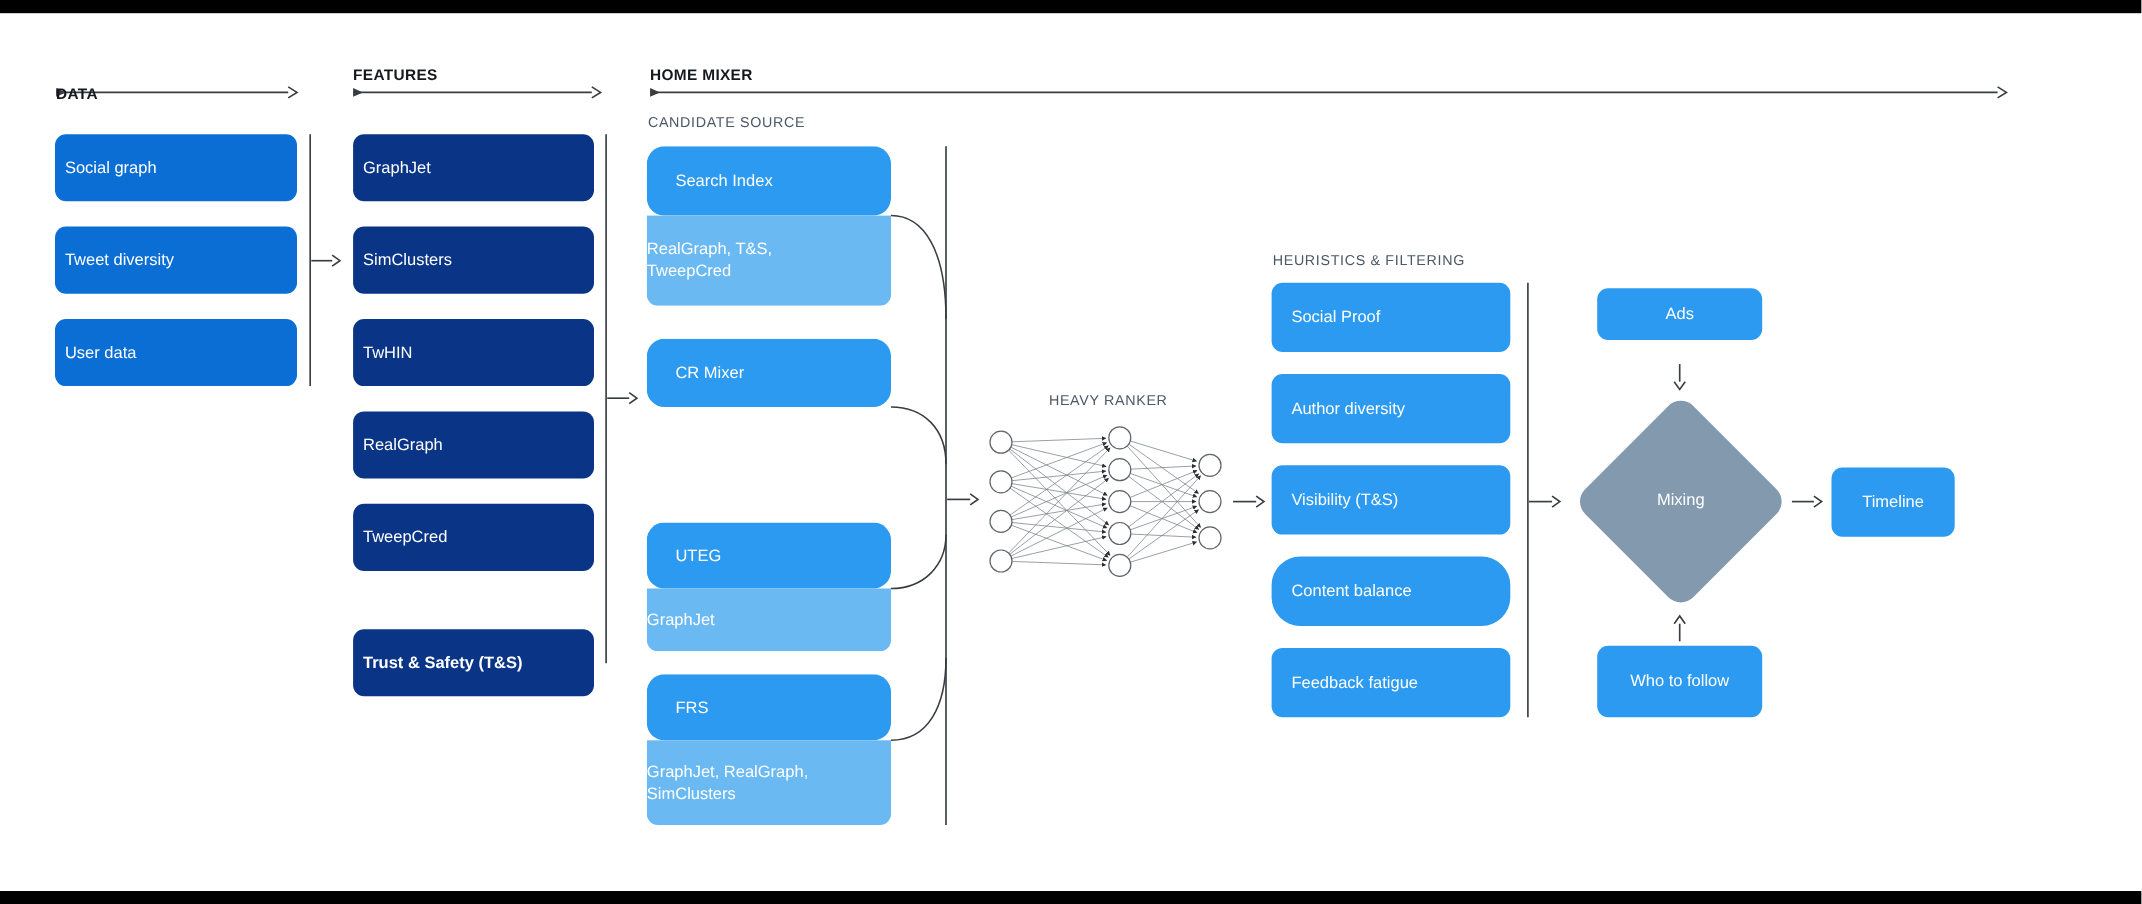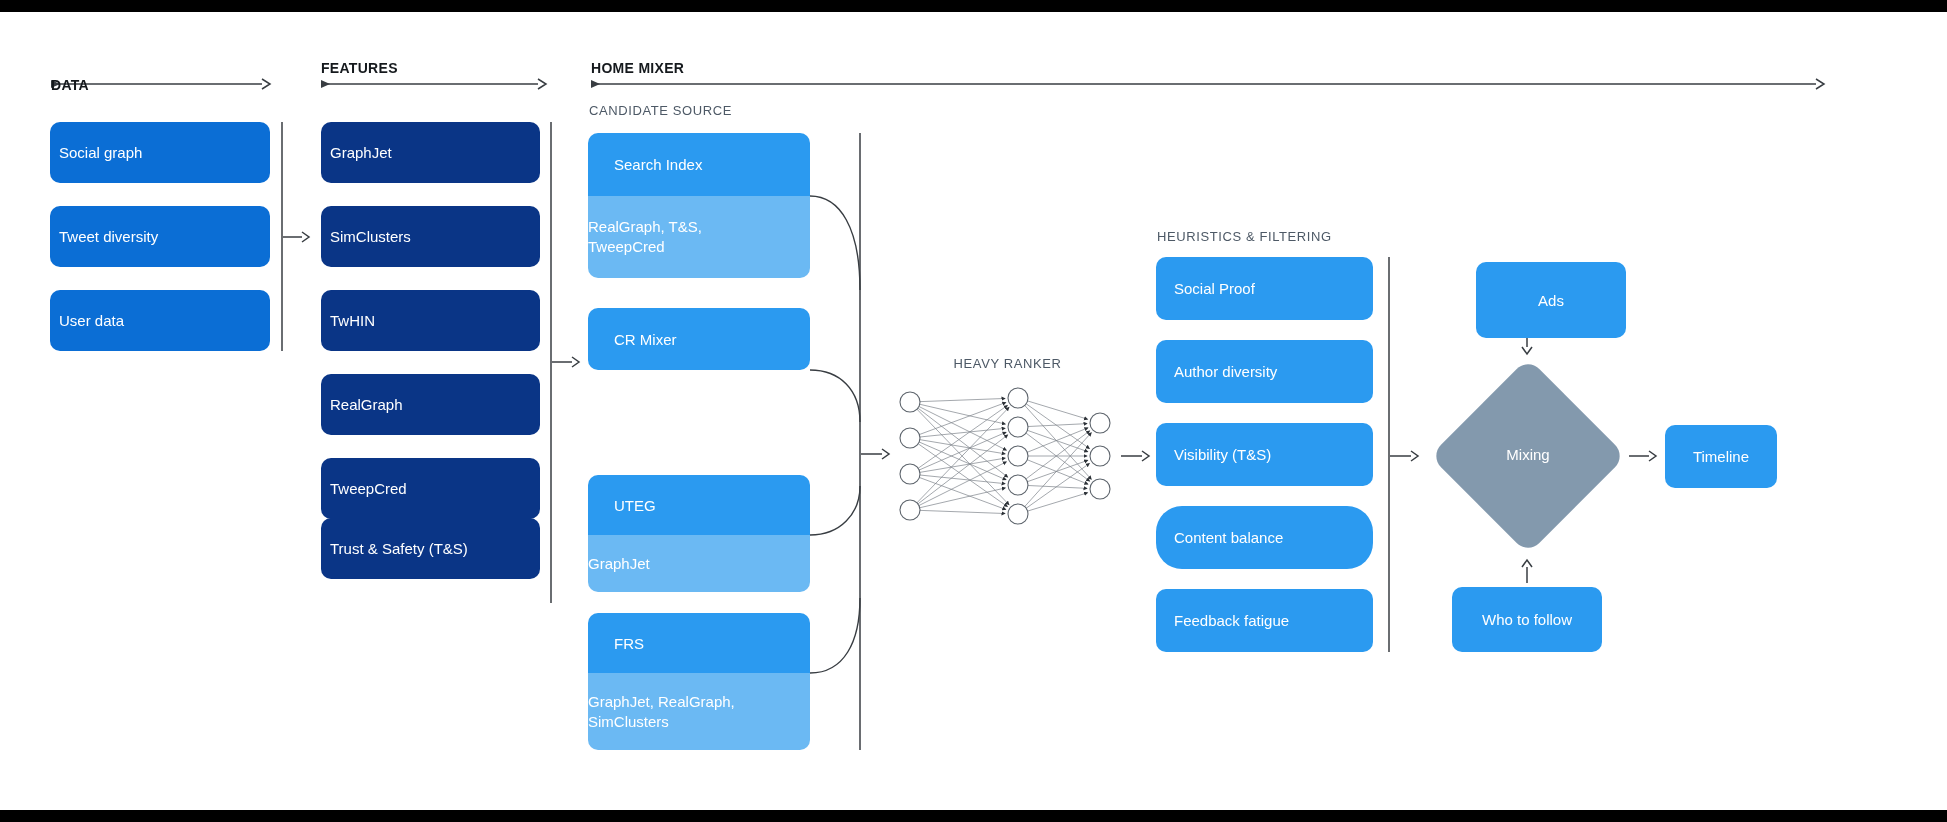--- a/index.html
+++ b/index.html
@@ -30,21 +30,21 @@
 
   .colhead{position:absolute;font-size:14px;font-weight:700;color:var(--header_text);letter-spacing:0.3px;white-space:nowrap;}
   .sublabel{position:absolute;font-size:13px;font-weight:400;color:var(--sublabel_text);letter-spacing:0.6px;white-space:nowrap;}
 
   .node{position:absolute;border-radius:10px;color:#ffffff;font-size:15px;display:flex;align-items:center;padding-left:9px;}
   .node.data{background:var(--data_blue);width:220px;height:61px;left:50px;}
   .node.feature{background:var(--features_navy);width:219px;height:61px;left:321px;}
   .node.heuristic{background:var(--bright_blue);width:217px;height:63px;left:1156px;padding-left:18px;}
 
   .cgroup{position:absolute;left:588px;width:222px;border-radius:10px;overflow:hidden;color:#ffffff;font-size:15px;}
-  .cgroup .src{background:var(--bright_blue);display:flex;align-items:center;padding-left:26px;}
+  .cgroup .src{background:var(--bright_blue);display:flex;align-items:center;padding-left:26px;border-radius:16px;}
   .cgroup .feat{background:var(--light_blue);display:flex;align-items:center;white-space:pre-line;line-height:20px;}
 
   .rbox{position:absolute;background:var(--bright_blue);border-radius:10px;color:#ffffff;font-size:15px;display:flex;align-items:center;justify-content:center;text-align:center;}
   .mix-label{position:absolute;left:1453px;top:446px;width:150px;text-align:center;color:#ffffff;font-size:15px;}
 </style>
 </head>
 <body>
 
 <div class="canvas">
   <div class="bar top"></div>
@@ -179,21 +179,21 @@
 
   <div class="node data" style="top:122px;">Social graph</div>
   <div class="node data" style="top:206px;">Tweet diversity</div>
   <div class="node data" style="top:290px;">User data</div>
 
   <div class="node feature" style="top:122px;">GraphJet</div>
   <div class="node feature" style="top:206px;">SimClusters</div>
   <div class="node feature" style="top:290px;">TwHIN</div>
   <div class="node feature" style="top:374px;">RealGraph</div>
   <div class="node feature" style="top:458px;">TweepCred</div>
-  <div class="node feature" style="top:518px;">Trust &amp; Safety (T&amp;S)</div>
+  <div class="node feature" style="top:572px;font-weight:bold;">Trust &amp; Safety (T&amp;S)</div>
 
   <div class="cgroup" style="top:133px;">
     <div class="src" style="height:63px;">Search Index</div>
     <div class="feat" style="height:82px;">RealGraph, T&amp;S,
 TweepCred</div>
   </div>
   <div class="cgroup" style="top:308px;">
     <div class="src" style="height:62px;">CR Mixer</div>
   </div>
   <div class="cgroup" style="top:475px;">
@@ -205,17 +205,17 @@
     <div class="feat" style="height:77px;">GraphJet, RealGraph,
 SimClusters</div>
   </div>
 
   <div class="node heuristic" style="top:257px;">Social Proof</div>
   <div class="node heuristic" style="top:340px;">Author diversity</div>
   <div class="node heuristic" style="top:423px;">Visibility (T&amp;S)</div>
   <div class="node heuristic" style="top:506px;border-radius:26px;">Content balance</div>
   <div class="node heuristic" style="top:589px;">Feedback fatigue</div>
 
-  <div class="rbox" style="left:1452px;top:262px;width:150px;height:76px;margin-left:24px;">Ads</div>
+  <div class="rbox" style="left:1452px;top:262px;width:150px;height:47px;">Ads</div>
   <div class="mix-label">Mixing</div>
   <div class="rbox" style="left:1452px;top:587px;width:150px;height:65px;">Who to follow</div>
   <div class="rbox" style="left:1665px;top:425px;width:112px;height:63px;">Timeline</div>
 </div>
 
 </body></html>

